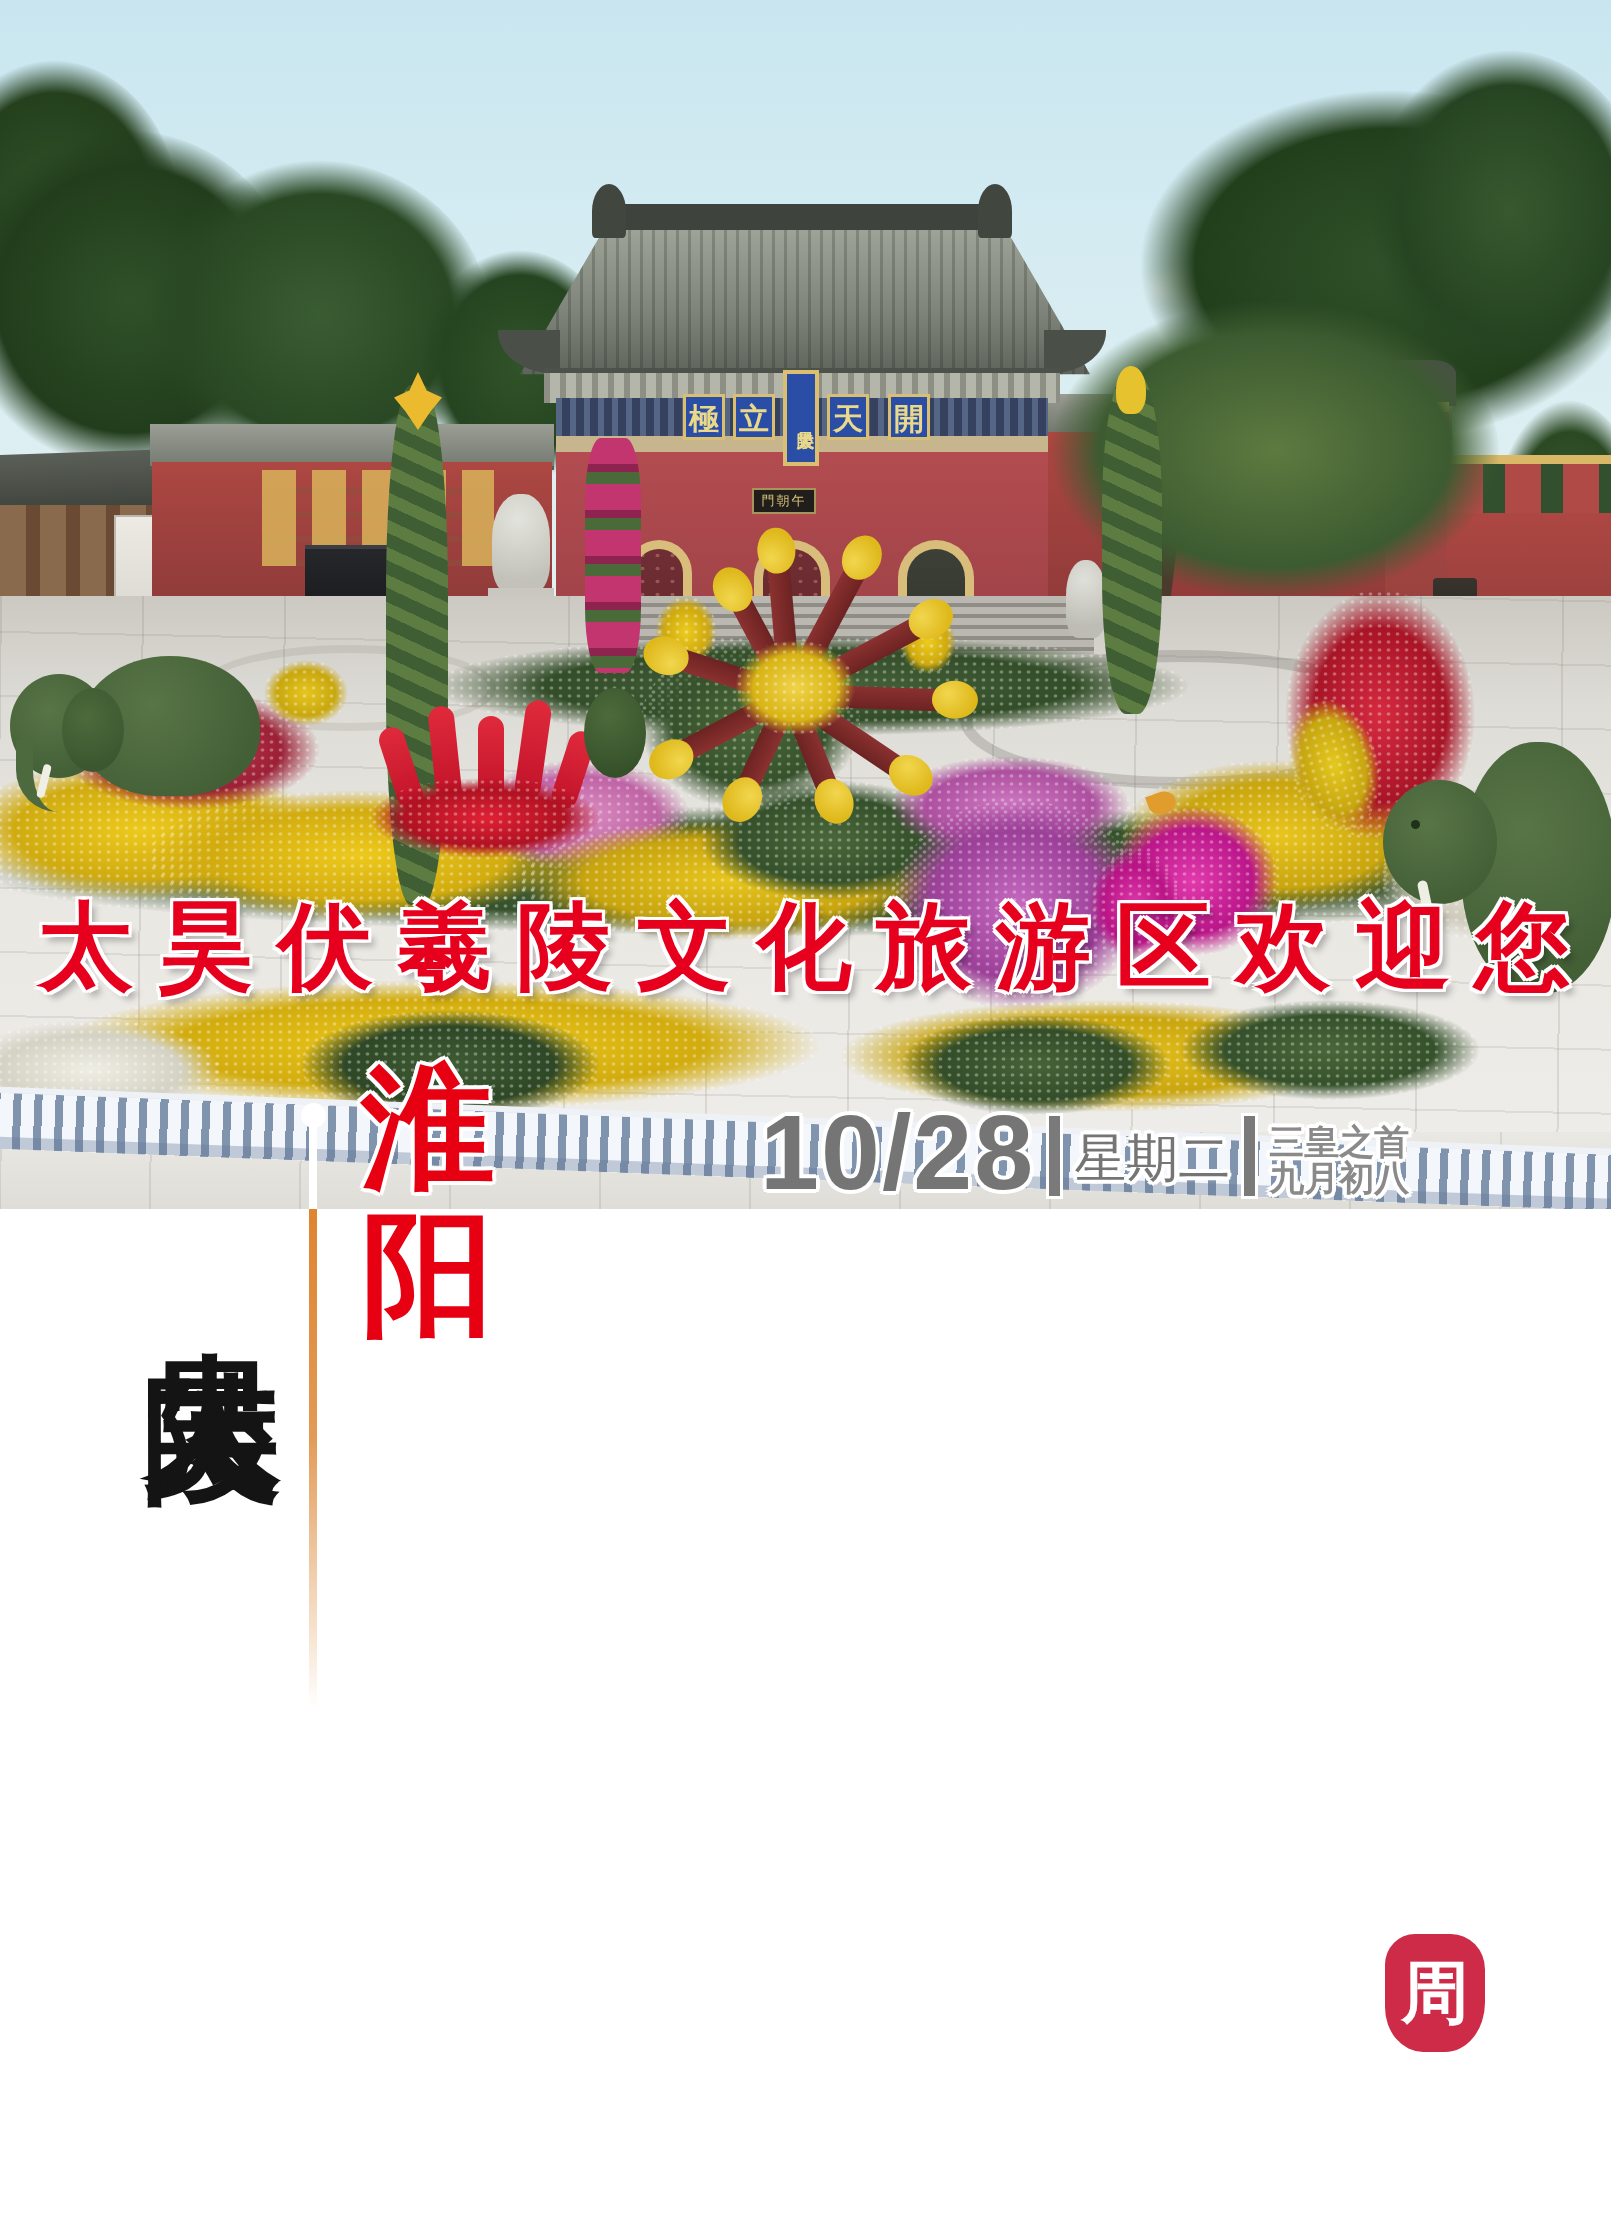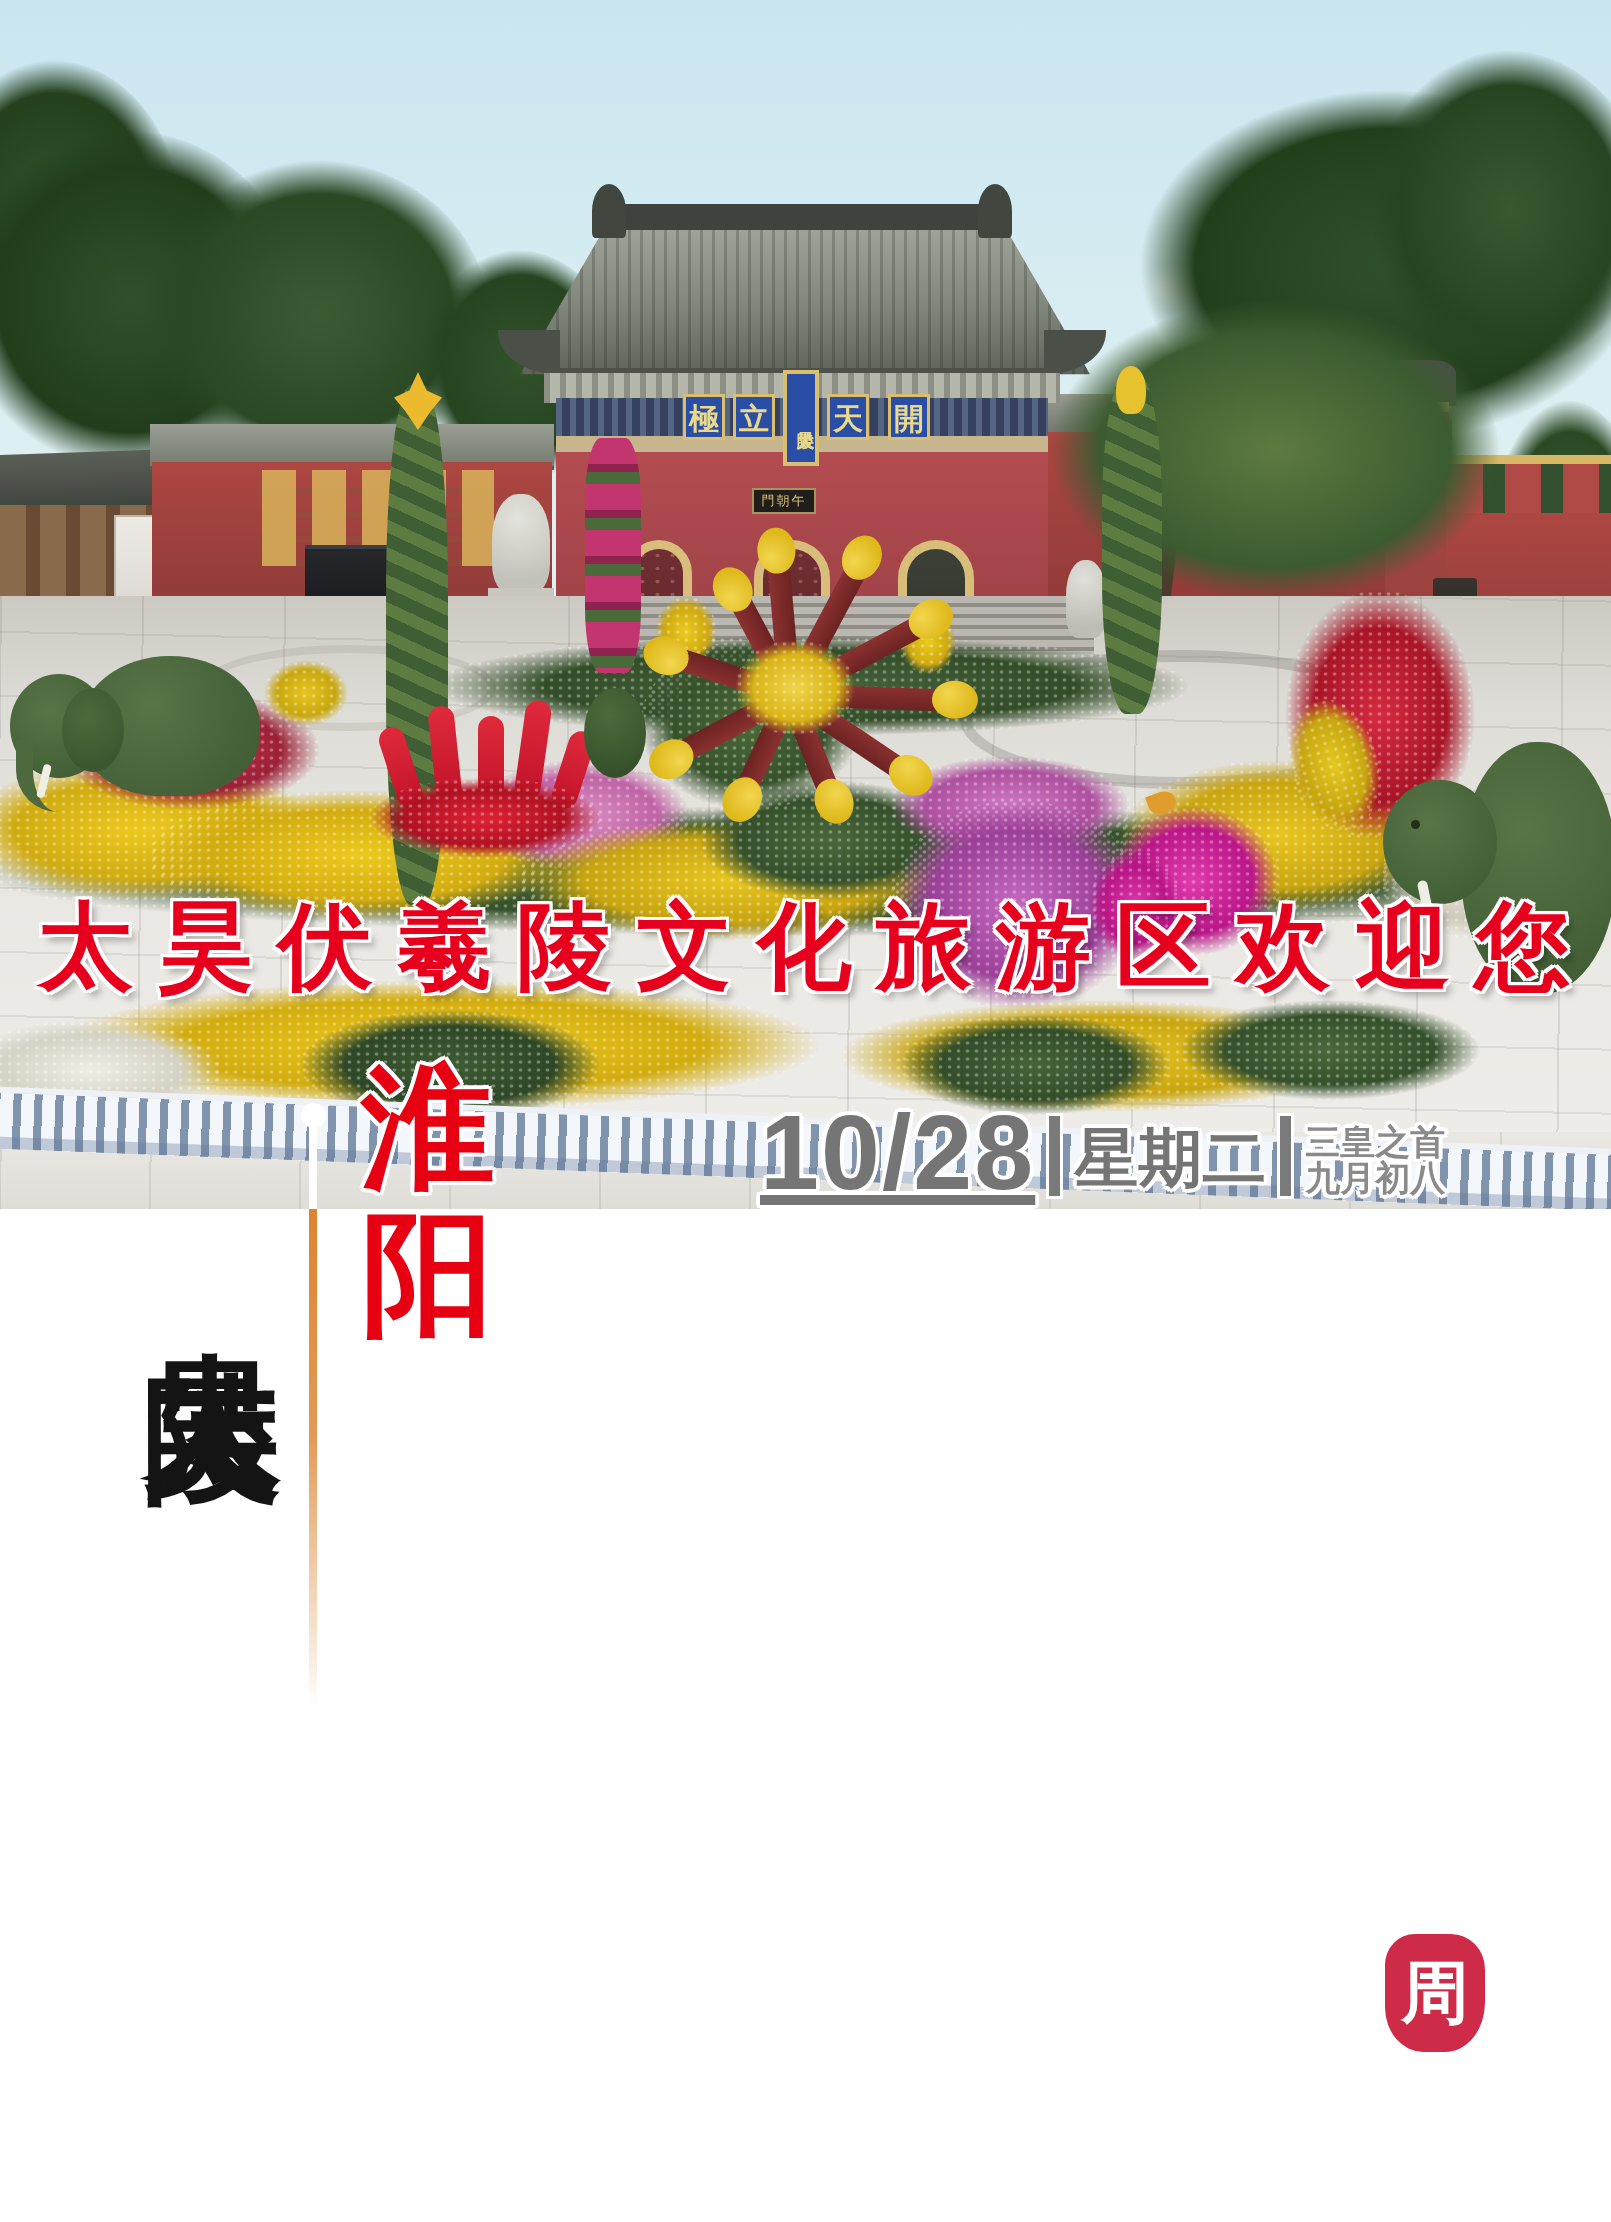--- a/index.html
+++ b/index.html
@@ -74,22 +74,22 @@
       transform-origin:left top;border-top:6px solid #eef2f7;
       background:repeating-linear-gradient(90deg,#f3f6fa 0 13px,#8194ae 13px 21px);
       box-shadow:inset 0 -12px 0 rgba(98,118,150,.35);}
   .strip{position:absolute;left:0;top:1132px;width:1611px;height:77px;
       background:repeating-linear-gradient(91deg,rgba(110,106,98,.15) 0 2px,rgba(0,0,0,0) 2px 150px),
                  linear-gradient(180deg,#eae8e3,#dfddd7);}
   
   .datebar{position:absolute;left:760px;top:1100px;height:96px;display:flex;align-items:flex-end;color:#757575;}
   .outline{text-shadow:4px 0 0 #fff,-4px 0 0 #fff,0 4px 0 #fff,0 -4px 0 #fff,
       3px 3px 0 #fff,-3px 3px 0 #fff,3px -3px 0 #fff,-3px -3px 0 #fff;}
-  .md{font-size:106px;font-weight:bold;line-height:88px;letter-spacing:2px;text-decoration:underline;}
-  .wd{font-size:64px;font-weight:bold;line-height:76px;margin-left:14px;}
+  .md{font-size:106px;font-weight:bold;line-height:88px;letter-spacing:2px;}
+  .wd{font-size:52px;font-weight:normal;line-height:76px;margin-left:14px;}
   .vbar{width:11px;height:80px;background:#7a7a7a;margin-left:14px;box-shadow:0 0 0 3px #fff;}
   .lunar{display:flex;flex-direction:column;margin-left:14px;font-size:35px;font-weight:bold;
       line-height:36px;color:#8a8a8a;}
   
   .tl-circle{position:absolute;left:301px;top:1103px;width:25px;height:25px;border-radius:50%;background:#fff;}
   .tl-white{position:absolute;left:309px;top:1124px;width:8px;height:85px;background:#fff;}
   .tl-orange{position:absolute;left:309px;top:1209px;width:8px;height:500px;
       background:linear-gradient(180deg,#df8430 0%,#e29a55 45%,rgba(223,132,48,0) 100%);}
   
   .city{position:absolute;left:358px;width:140px;font-family:"Liberation Serif",serif;font-weight:bold;

